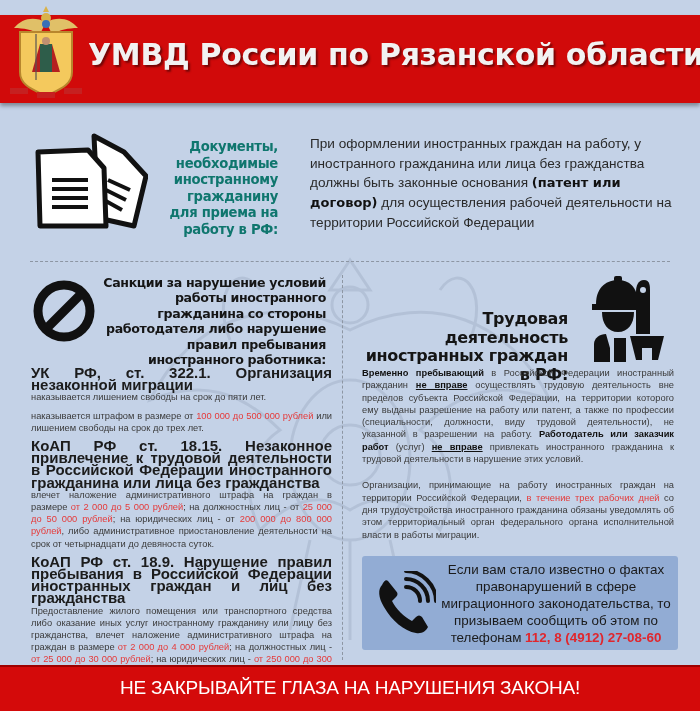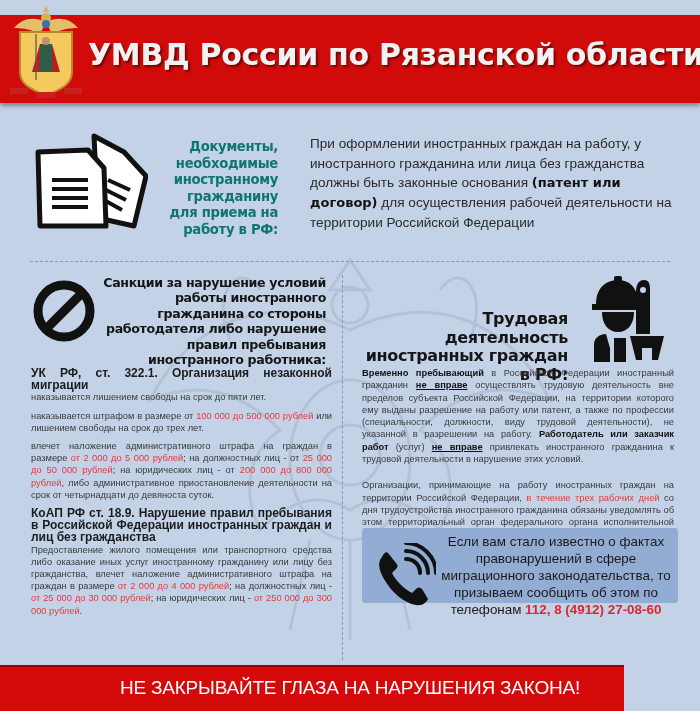--- a/index.html
+++ b/index.html
@@ -50,51 +50,51 @@
 
   
   .ban-icon { position: absolute; left: 32px; top: 279px; width: 64px; height: 64px; }
   .sanctions-heading {
     position: absolute; left: 100px; top: 275px; width: 226px;
     text-align: right; font-weight: bold; font-size: 12.6px; line-height: 15.4px; color: #151515;
     font-family: "DejaVu Sans", sans-serif; letter-spacing: -0.35px;
   }
   .sanctions { position: absolute; left: 31px; top: 367px; width: 301px; font-size: 9.3px; line-height: 12.2px; color: #3a3a3a; }
   .law { margin-bottom: 6px; text-align: justify; }
-  .law .title { font-weight: bold; color: #1c1c1c; font-size: 12px; }
+  .law .title { font-weight: bold; color: #1c1c1c; font-size: 15px; }
   .law .red { color: #e53a3a; }
 
   
   .labor-heading {
     position: absolute; left: 360px; top: 310px; width: 208px;
     text-align: right; font-weight: bold; font-size: 16px; line-height: 18.6px; color: #151515;
     font-family: "DejaVu Sans", sans-serif; letter-spacing: -0.3px;
   }
   .worker-icon { position: absolute; left: 590px; top: 276px; width: 76px; height: 86px; }
   .labor-text { position: absolute; left: 362px; top: 367px; width: 312px; font-size: 9.3px; line-height: 12.3px; color: #3a3a3a; text-align: justify; }
   .labor-text b { color: #111; }
   .labor-text u b, .labor-text b u { text-decoration: underline; }
   .labor-text p { margin-bottom: 14px; }
   .labor-text .red { color: #e53a3a; }
 
   
   .phone-box {
-    position: absolute; left: 362px; top: 528px; width: 316px; height: 75px;
+    position: absolute; left: 362px; top: 556px; width: 316px; height: 94px;
     background: #92acd4; border-radius: 3px;
   }
   .phone-icon { position: absolute; left: 12px; top: 15px; width: 62px; height: 64px; }
   .phone-text {
     position: absolute; left: 76px; top: 5px; width: 236px; text-align: center;
     font-size: 13.4px; line-height: 17px; color: #1a1a1a;
   }
   .phone-text .red { color: #e0262d; font-weight: bold; }
 
   
   .footer {
-    position: absolute; left: 0; top: 665px; width: 624px; height: 46px;
+    position: absolute; left: 0; top: 665px; width: 700px; height: 46px;
     background: #d40a0a; border-top: 2px solid #9d0000;
   }
   .footer-text {
     position: absolute; left: 0; top: 10px; width: 700px; text-align: center;
     font-family: "Liberation Sans", sans-serif; font-size: 19px; color: #fff;
     letter-spacing: -0.2px;
   }
 </style>
 </head>
 <body>
@@ -164,20 +164,21 @@
 
   <div class="sanctions">
     <div class="law">
       <div class="title">УК РФ, ст. 322.1. Организация незаконной миграции</div>
       <span>наказывается лишением свободы на срок до пяти лет.</span>
     </div>
     <div class="law">
       <span>наказывается штрафом в размере от </span><span class="red">100 000 до 500 000 рублей</span><span> или лишением свободы на срок до трех лет.</span>
     </div>
     <div class="law">
+      <div class="title">КоАП РФ ст. 18.15. Незаконное привлечение к трудовой деятельности в Российской Федерации иностранного гражданина или лица без гражданства</div>
       <span>влечет наложение административного штрафа на граждан в размере </span><span class="red">от 2 000 до 5 000 рублей</span><span>; на должностных лиц - от </span><span class="red">25 000 до 50 000 рублей</span><span>; на юридических лиц - от </span><span class="red">200 000 до 800 000 рублей</span><span>, либо административное приостановление деятельности на срок от четырнадцати до девяноста суток.</span>
     </div>
     <div class="law">
       <div class="title">КоАП РФ ст. 18.9. Нарушение правил пребывания в Российской Федерации иностранных граждан и лиц без гражданства</div>
       <span>Предоставление жилого помещения или транспортного средства либо оказание иных услуг иностранному гражданину или лицу без гражданства, влечет наложение административного штрафа на граждан в размере </span><span class="red">от 2 000 до 4 000 рублей</span><span>; на должностных лиц - </span><span class="red">от 25 000 до 30 000 рублей</span><span>; на юридических лиц - </span><span class="red">от 250 000 до 300 000 рублей</span><span>.</span>
     </div>
   </div>
 
   <div class="labor-heading">Трудовая деятельность иностранных граждан в РФ:</div>
   <svg class="worker-icon" viewBox="0 0 76 86">

